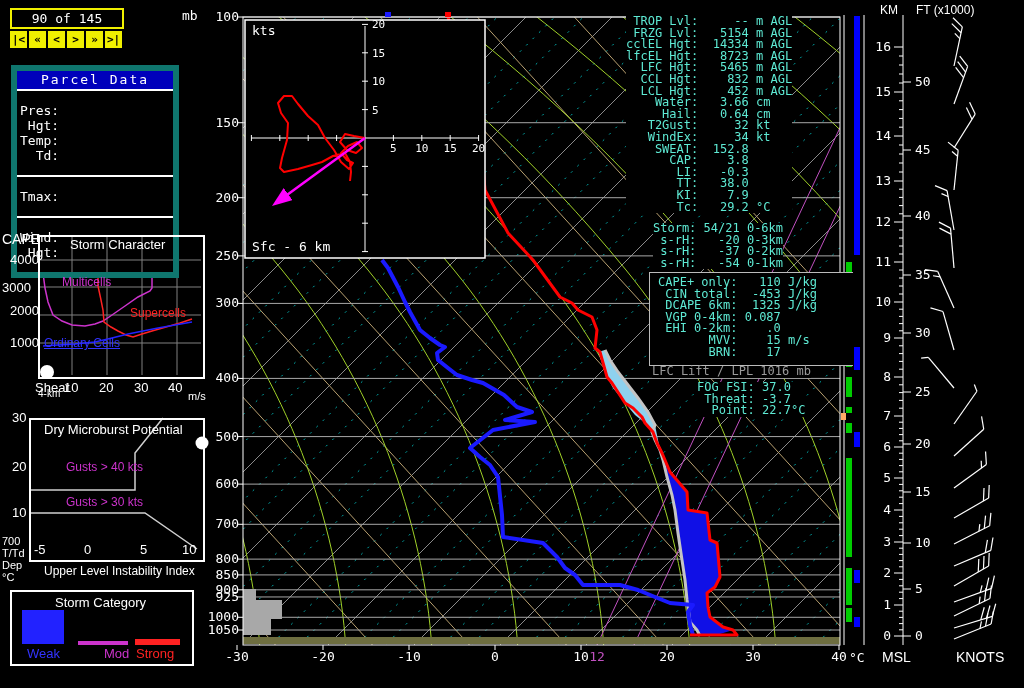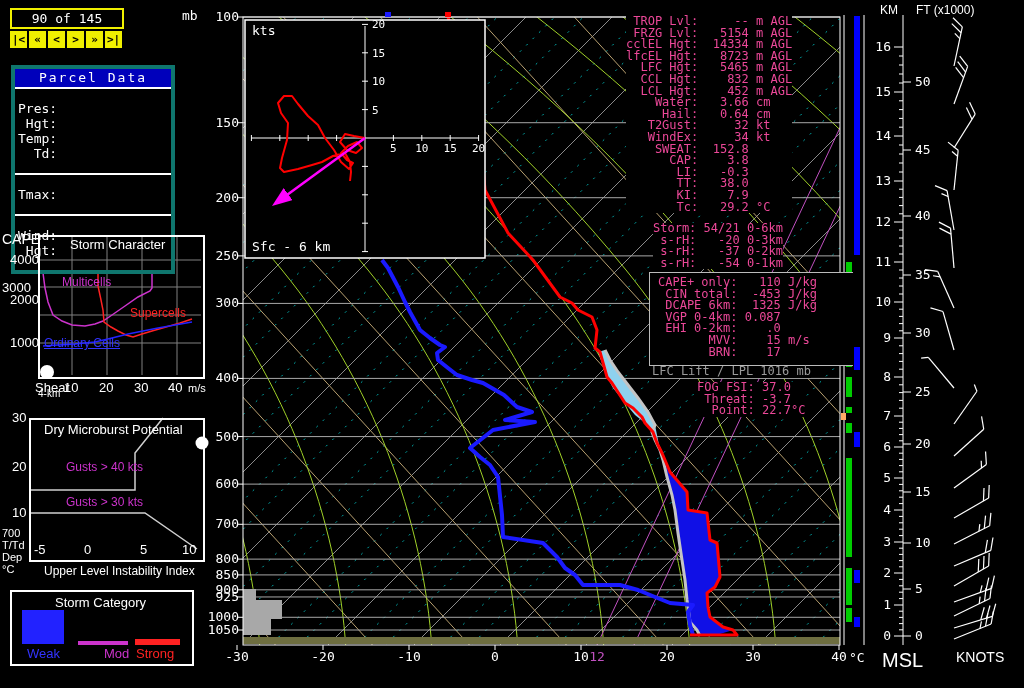--- a/index.html
+++ b/index.html
@@ -1,41 +1,41 @@
 <!DOCTYPE html>
 <html><head>
 <meta charset="utf-8">
 <style>
   html,body{margin:0;padding:0;background:#000;}
   .canvas{position:relative;width:1024px;height:688px;background:#000;overflow:hidden;
           font-family:"DejaVu Sans Mono",monospace;}
   .abs{position:absolute;}
   svg{position:absolute;left:0;top:0;}
-  .blk{position:absolute;color:#ec4899;background:#000;white-space:pre;
+  .blk{position:absolute;color:#5eead4;background:#000;white-space:pre;
        font:12px/11.6px "DejaVu Sans Mono",monospace;}
   .blk.gray{color:#9a9a9a;}
   
   #nav-counter{left:10px;top:8px;width:110px;height:17px;border:2px solid #f0f000;
        color:#fff;text-align:center;font:13px/17px "DejaVu Sans Mono",monospace;}
   #nav-buttons{left:10px;top:31px;display:flex;gap:2px;}
   #nav-buttons .nb{width:17px;height:17px;background:#f0f000;color:#000;
        font:bold 11px/17px "DejaVu Sans Mono",monospace;text-align:center;cursor:pointer;}
   
-  #parcel{left:11px;top:65px;width:156px;border:4px solid #0f766e;color:#fff;}
+  #parcel{left:11px;top:65px;width:156px;border:6px solid #0f766e;color:#fff;}
   #parcel .ttl{background:#0000bb;border-bottom:2px solid #fff;text-align:center;
        font:13px/18px "DejaVu Sans Mono",monospace;letter-spacing:2px;}
   #parcel .sec{border-top:2px solid #fff;padding:12px 3px;}
   #parcel .sec:first-of-type{border-top:none;}
   #parcel .row{white-space:pre;font:13px/15px "DejaVu Sans Mono",monospace;}
   .panelbox{border:2px solid #fff;}
   .sans{font-family:"Liberation Sans",sans-serif;}
   .wlab{color:#fff;}
   .t13{font-size:13px;line-height:13px;}
   .t12{font-size:12px;line-height:12px;}
-  .t11{font-size:11px;line-height:11px;}
+  .t11{font-size:11px;line-height:11px;margin-top:8px;}
   .magenta{color:#cc33cc;margin-left:16px;}
   .red{color:#ff2222;}
   .blue{color:#3333ff;}
 </style>
 </head>
 <body>
 
 <div class="canvas">
 
   <svg id="gfx" width="1024" height="688">
@@ -501,21 +501,21 @@
           <div class="row"> Hgt:</div>
         </div>
       </div>
   </div>
 
   <div class="abs panelbox" style="left:38px;top:235px;width:163px;height:140px;"></div>
   <div class="abs sans wlab t13" style="left:70px;top:238px;">Storm Character</div>
   <div class="abs sans wlab" style="left:2px;top:231px;font-size:14px;">CAPE</div>
   <div class="abs sans wlab t13" style="left:10px;top:253px;">4000</div>
   <div class="abs sans wlab t13" style="left:2px;top:281px;">3000</div>
-  <div class="abs sans wlab t13" style="left:10px;top:293px;">2000</div>
+  <div class="abs sans wlab t13" style="left:10px;top:304px;">2000</div>
   <div class="abs sans wlab t13" style="left:10px;top:336px;">1000</div>
   <div class="abs sans wlab t13" style="left:64px;top:381px;">10</div>
   <div class="abs sans wlab t13" style="left:99px;top:381px;">20</div>
   <div class="abs sans wlab t13" style="left:134px;top:381px;">30</div>
   <div class="abs sans wlab t13" style="left:168px;top:381px;">40</div>
   <div class="abs sans wlab t11" style="left:188px;top:383px;">m/s</div>
   <div class="abs sans wlab t13" style="left:19px;top:381px;margin-left:16px;">Shear</div>
   <div class="abs sans wlab" style="left:38px;top:388px;font-size:10px;">4-km</div>
   <div class="abs sans magenta t12" style="left:46px;top:276px;">Multicells</div>
   <div class="abs sans red t12" style="left:130px;top:307px;">Supercells</div>
@@ -554,15 +554,15 @@
   <div class="blk gray" style="left:652px;top:366px;">LFC Lift / LPL 1016 mb</div>
   <div class="blk" id="blk-fog" style="left:697px;top:382px;"><div>FOG FSI: 37.0</div><div> Threat: -3.7</div><div>  Point: 22.7°C</div></div>
 
   <div class="abs wlab" style="left:252px;top:24px;font:13px/13px 'DejaVu Sans Mono',monospace;">kts</div>
   <div class="abs wlab" style="left:252px;top:240px;font:13px/13px 'DejaVu Sans Mono',monospace;">Sfc - 6 km</div>
 
   <div class="abs wlab" style="left:182px;top:9px;font:13px/13px 'DejaVu Sans Mono',monospace;">mb</div>
   <div class="abs wlab" style="left:849px;top:651px;font:13px/13px 'DejaVu Sans Mono',monospace;">°C</div>
   <div class="abs sans wlab" style="left:880px;top:3px;font-size:12px;">KM</div>
   <div class="abs sans wlab" style="left:916px;top:3px;font-size:12px;">FT (x1000)</div>
-  <div class="abs sans wlab" style="left:882px;top:649px;font-size:20px;">MSL</div>
+  <div class="abs sans wlab" style="left:882px;top:649px;font-size:14px;">MSL</div>
   <div class="abs sans wlab" style="left:956px;top:649px;font-size:14px;">KNOTS</div>
 </div>
 
 </body></html>

